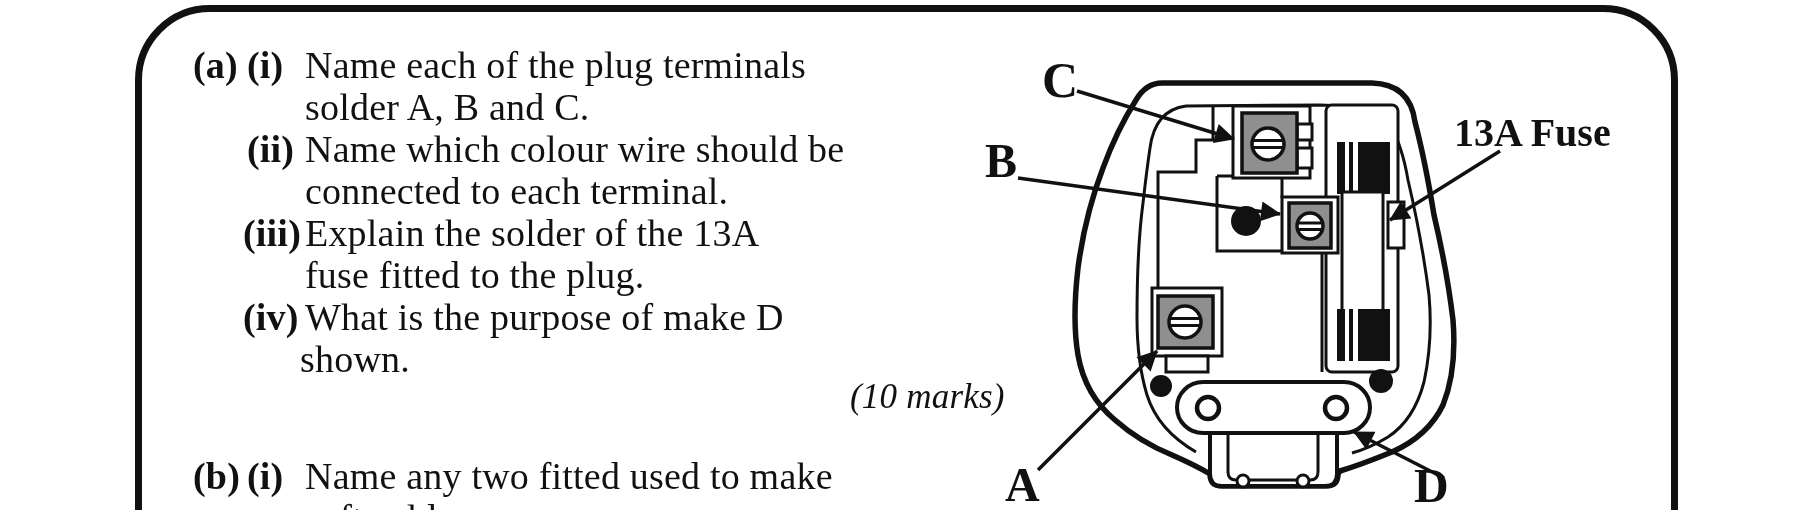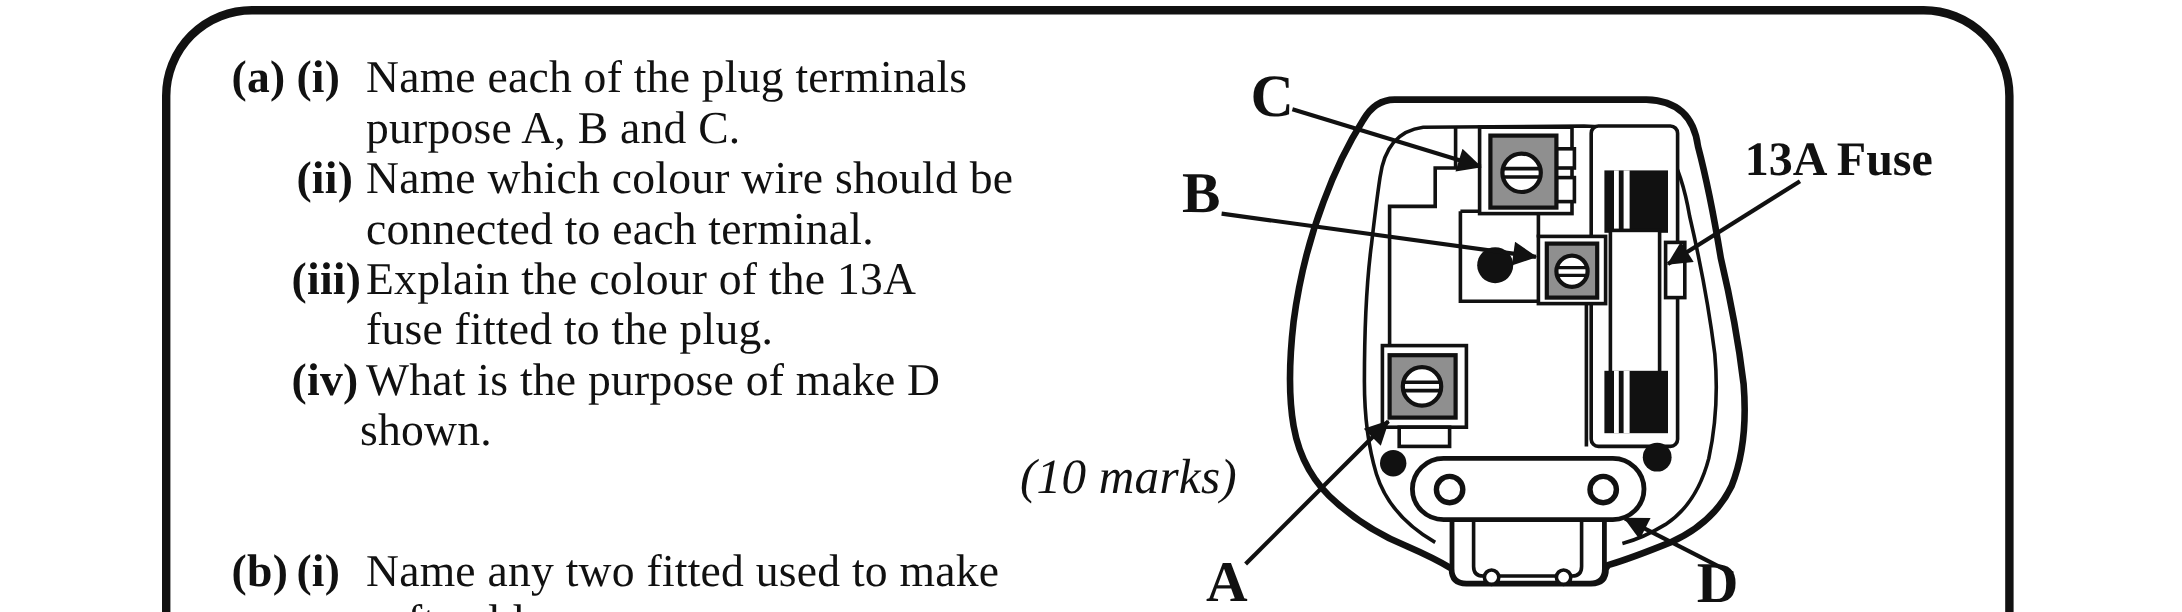--- a/index.html
+++ b/index.html
@@ -12,42 +12,42 @@
   .frame{
     position:absolute;left:135px;top:5px;width:1543px;height:720px;
     box-sizing:border-box;border:7px solid #111;border-radius:75px;
     background:transparent;
   }
   .t{
     position:absolute;font-size:38px;line-height:42px;white-space:nowrap;
     letter-spacing:0.2px;
   }
   .b{font-weight:bold;}
-  .i{font-style:italic;font-size:41px;}
+  .i{font-style:italic;font-size:35px;}
   .t span{font-weight:inherit;}
   .t span.seg-b{font-weight:normal;}
   svg text{font-family:"Liberation Serif","DejaVu Serif",serif;}
   .diagram{position:absolute;left:950px;top:40px;}
 </style>
 </head>
 <body>
 
 <div class="frame"></div>
 
 <div class="t b" style="left:193px;top:44px">(a)</div>
 <div class="t b" style="left:247px;top:44px">(i)</div>
 <div class="t" style="left:305px;top:44px"><span>Name </span><span class="seg-b">each</span><span> of the plug terminals</span></div>
-<div class="t" style="left:305px;top:86px"><span>purpose </span><span class="seg-b">A</span><span>, </span><span class="seg-b">B</span><span> and </span><span class="seg-b">C</span><span>.</span></div>
+<div class="t" style="left:305px;top:86px"><span>solder </span><span class="seg-b">A</span><span>, </span><span class="seg-b">B</span><span> and </span><span class="seg-b">C</span><span>.</span></div>
 
 <div class="t b" style="left:247px;top:128px">(ii)</div>
 <div class="t" style="left:305px;top:128px"><span>Name which colour wire should be</span></div>
 <div class="t" style="left:305px;top:170px"><span>connected to </span><span class="seg-b">each</span><span> terminal.</span></div>
 
 <div class="t b" style="left:243px;top:212px">(iii)</div>
-<div class="t" style="left:305px;top:212px"><span>Explain the colour of the 13A</span></div>
+<div class="t" style="left:305px;top:212px"><span>Explain the solder of the 13A</span></div>
 <div class="t" style="left:305px;top:254px"><span>fuse fitted to the plug.</span></div>
 
 <div class="t b" style="left:243px;top:296px">(iv)</div>
 <div class="t" style="left:305px;top:296px"><span>What is the purpose of make </span><span class="seg-b">D</span></div>
 <div class="t" style="left:300px;top:338px"><span>shown.</span></div>
 
 <div class="t i" style="left:850px;top:376px">(10 marks)</div>
 
 <div class="t b" style="left:193px;top:455px">(b)</div>
 <div class="t b" style="left:247px;top:455px">(i)</div>

